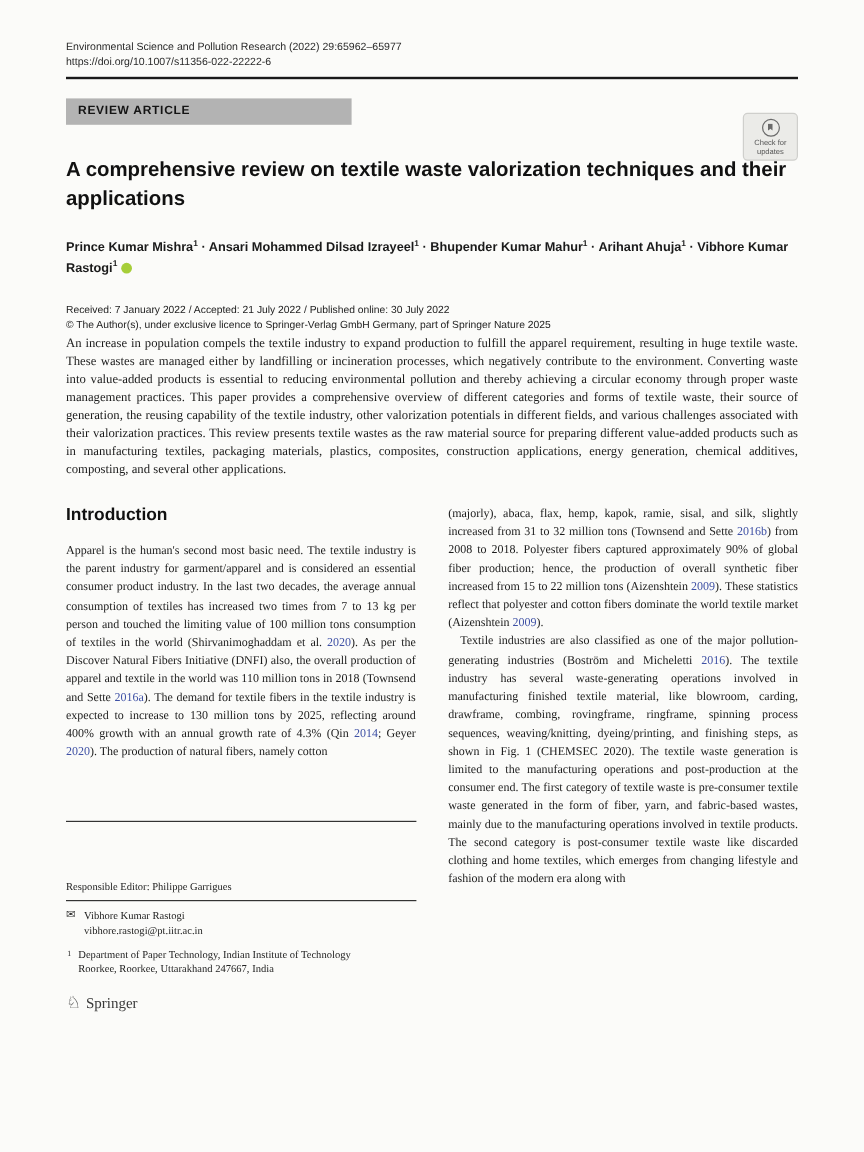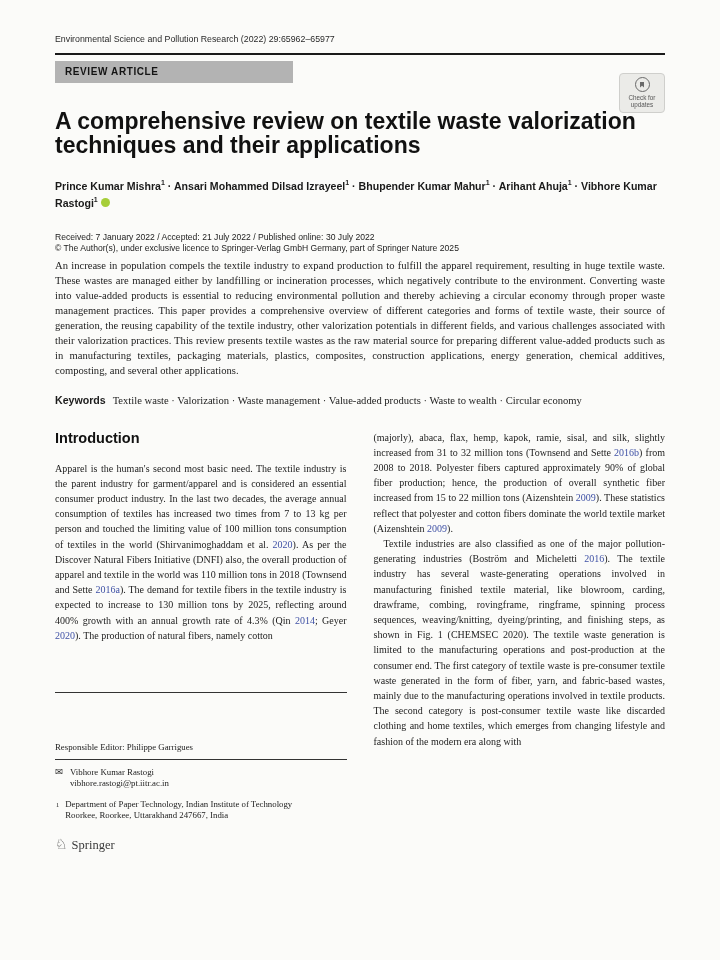--- a/index.html
+++ b/index.html
@@ -13,21 +13,21 @@
   .page{
     box-sizing:border-box;
     width:720px;height:960px;
     padding:34px 55px 0 55px;
     position:relative;
   }
   
   .jheader{font-family:"Liberation Sans",sans-serif;font-size:8.8px;line-height:11.5px;color:#2a2a2a;}
   .jheader .doi{color:#2a2a2a;}
   .toprule{border-top:2px solid #1a1a1a;margin-top:7px;}
-  .bar-row{position:relative;margin-top:6px;height:24px;}
+  .bar-row{position:relative;margin-top:16px;height:24px;}
   .review-bar{
     width:238px;height:22px;background:#b3b3b3;
     font-family:"Liberation Sans",sans-serif;font-weight:bold;
     font-size:10px;letter-spacing:.6px;line-height:22px;
     padding-left:10px;box-sizing:border-box;color:#141414;
   }
   .check-badge{
     position:absolute;right:0;top:12px;
     width:44px;height:38px;background:#ebebe8;
     border:1px solid #cfcfcc;border-radius:4px;
@@ -42,21 +42,21 @@
     width:4px;height:6px;background:#6a6a6a;
     clip-path:polygon(0 0,100% 0,100% 100%,50% 70%,0 100%);
   }
   .cb-label{
     font-family:"Liberation Sans",sans-serif;font-size:6.3px;line-height:7px;
     color:#555;text-align:center;width:34px;
   }
   
   .title{
     font-family:"Liberation Sans",sans-serif;font-weight:bold;
-    font-size:23px;line-height:24px;color:#111;
+    font-size:17px;line-height:24px;color:#111;
     margin:24px 0 4px 0;max-width:620px;
   }
   .authors{
     margin-top:19px;max-width:620px;
     font-family:"Liberation Sans",sans-serif;font-weight:bold;
     font-size:10.6px;line-height:13.5px;color:#1a1a1a;
   }
   .authors sup{font-size:7px;}
   .orcid-icon{
     display:inline-block;width:9px;height:9px;border-radius:50%;
@@ -107,20 +107,21 @@
   .springer-glyph{font-size:14px;line-height:14px;}
   .springer-word{font-size:12.5px;}
 </style>
 </head>
 <body>
 
 <div class="page">
 
   <div class="jheader">
     <div>Environmental Science and Pollution Research (2022) 29:65962–65977</div>
+    <div class="doi">https://doi.org/10.1007/s11356-022-22222-6</div>
   </div>
 
   <div class="toprule"></div>
 
   <div class="bar-row">
     <div class="review-bar">REVIEW ARTICLE</div>
     <div class="check-badge">
       <div class="cb-circle">
           <span class="cb-bm"></span>
         </div>
@@ -130,23 +131,20 @@
 
   <h1 class="title">A comprehensive review on textile waste valorization techniques and their applications</h1>
 
   <div class="authors"><span>Prince Kumar Mishra</span><sup>1</sup><span> · </span><span>Ansari Mohammed Dilsad Izrayeel</span><sup>1</sup><span> · </span><span>Bhupender Kumar Mahur</span><sup>1</sup><span> · </span><span>Arihant Ahuja</span><sup>1</sup><span> · </span><span>Vibhore Kumar Rastogi</span><sup>1</sup><span class="orcid-icon"></span></div>
 
   <div class="dates">Received: 7 January 2022 / Accepted: 21 July 2022 / Published online: 30 July 2022</div>
   <div class="copyright">© The Author(s), under exclusive licence to Springer-Verlag GmbH Germany, part of Springer Nature 2025</div>
 
   <p class="abstract-text">An increase in population compels the textile industry to expand production to fulfill the apparel requirement, resulting in huge textile waste. These wastes are managed either by landfilling or incineration processes, which negatively contribute to the environment. Converting waste into value-added products is essential to reducing environmental pollution and thereby achieving a circular economy through proper waste management practices. This paper provides a comprehensive overview of different categories and forms of textile waste, their source of generation, the reusing capability of the textile industry, other valorization potentials in different fields, and various challenges associated with their valorization practices. This review presents textile wastes as the raw material source for preparing different value-added products such as in manufacturing textiles, packaging materials, plastics, composites, construction applications, energy generation, chemical additives, composting, and several other applications.</p>
 
-  <div class="keywords">
-    <span class="kw-head">Keywords</span><span class="kw-text">Textile waste · Valorization · Waste management · Value-added products · Waste to wealth · Circular economy</span>
-  </div>
 
   <div class="columns">
 
     <div class="col col-left">
       <h2 class="sec-heading">Introduction</h2>
       <p class="body-p"><span>Apparel is the human's second most basic need. The textile industry is the parent industry for garment/apparel and is considered an essential consumer product industry. In the last two decades, the average annual consumption of textiles has increased two times from 7 to 13 kg per person and touched the limiting value of 100 million tons consumption of textiles in the world (Shirvanimoghaddam et al. </span><span class="cite">2020</span><span>). As per the Discover Natural Fibers Initiative (DNFI) also, the overall production of apparel and textile in the world was 110 million tons in 2018 (Townsend and Sette </span><span class="cite">2016a</span><span>). The demand for textile fibers in the textile industry is expected to increase to 130 million tons by 2025, reflecting around 400% growth with an annual growth rate of 4.3% (Qin </span><span class="cite">2014</span><span>; Geyer </span><span class="cite">2020</span><span>). The production of natural fibers, namely cotton</span></p>
 
       <div class="footnotes">
         <div class="fn-rule"></div>
         <div class="fn-editor">Responsible Editor: Philippe Garrigues</div>

